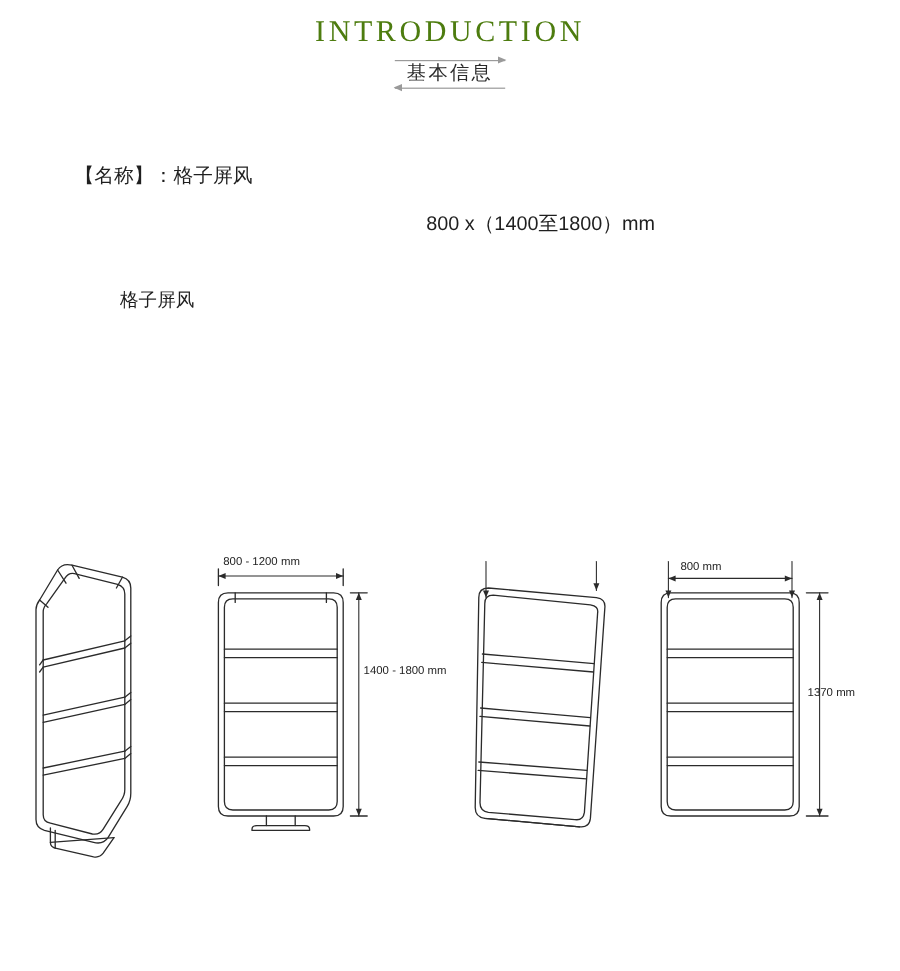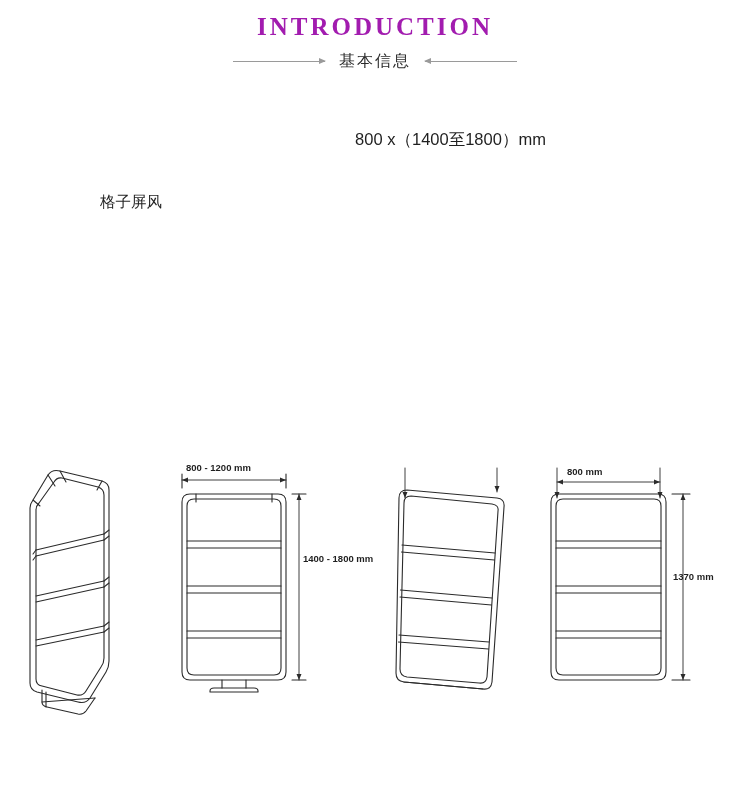--- a/index.html
+++ b/index.html
@@ -18,29 +18,29 @@
 
   
   .header {
     padding-top: 10px;
     text-align: center;
   }
   .header .title-en {
     font-family: "Liberation Serif", serif;
     font-size: 25px;
     letter-spacing: 3px;
-    color: #a21caf;
+    color: #4d7c0f;
     line-height: 34px;
-    font-weight: bold;
   }
   .header .sub-row {
     display: flex;
     align-items: center;
     justify-content: center;
     margin-top: 6px;
+    flex-direction: column;
   }
   .header .sub-row .rule {
     width: 92px;
     height: 1px;
     background: #9a9a9a;
     position: relative;
   }
   .header .sub-row .rule::after {
     content: "";
     position: absolute;
@@ -88,21 +88,20 @@
     color: #1f1f1f;
   }
 
   
   .drawings {
     position: absolute;
     left: 0;
     top: 440px;
     width: 750px;
     height: 330px;
-    font-weight: bold;
   }
   .drawings svg { display: block; }
 
   .dim-text {
     font-family: "Liberation Sans", sans-serif;
     font-size: 9.5px;
     fill: #1f1f1f;
   }
 </style>
 </head>
@@ -111,20 +110,23 @@
 <div class="header">
   <div class="title-en">INTRODUCTION</div>
   <div class="sub-row">
     <span class="rule left"></span>
     <span class="title-cn">基本信息</span>
     <span class="rule right"></span>
   </div>
 </div>
 
 <div class="specs">
+  <div class="row">
+    <span class="label">【名称】：</span><span class="value">格子屏风</span>
+  </div>
   <div class="row indent">800 x（1400至1800）mm</div>
 </div>
 
 <div class="caption">格子屏风</div>
 
 <div class="drawings">
   <svg width="750" height="330" viewBox="0 0 750 330" xmlns="http://www.w3.org/2000/svg">
     <g fill="none" stroke="#2b2b2b" stroke-width="1.1" stroke-linejoin="round" stroke-linecap="round">
 
       <g>

